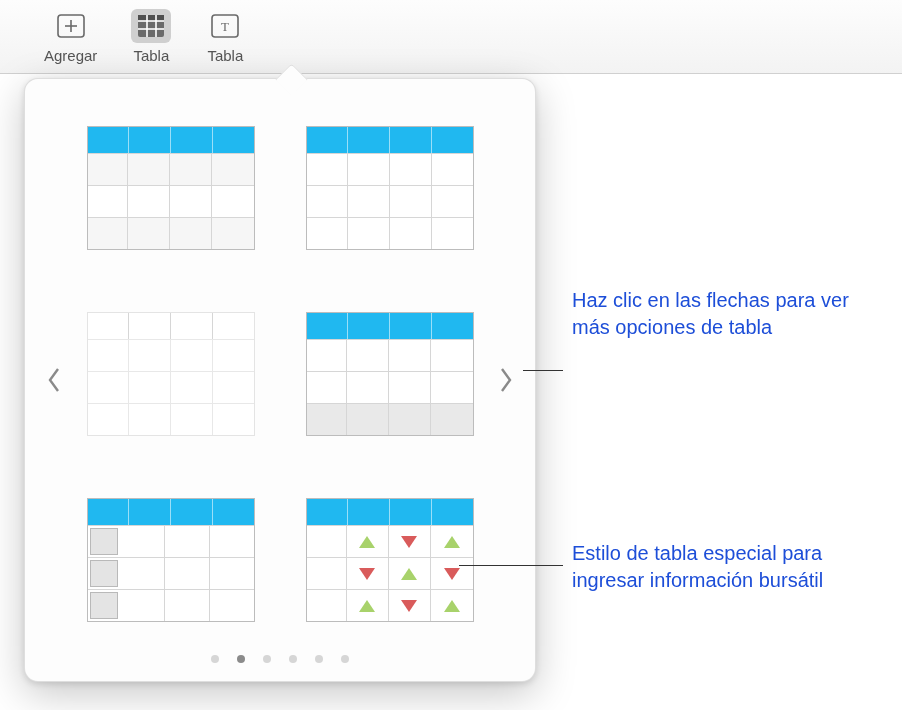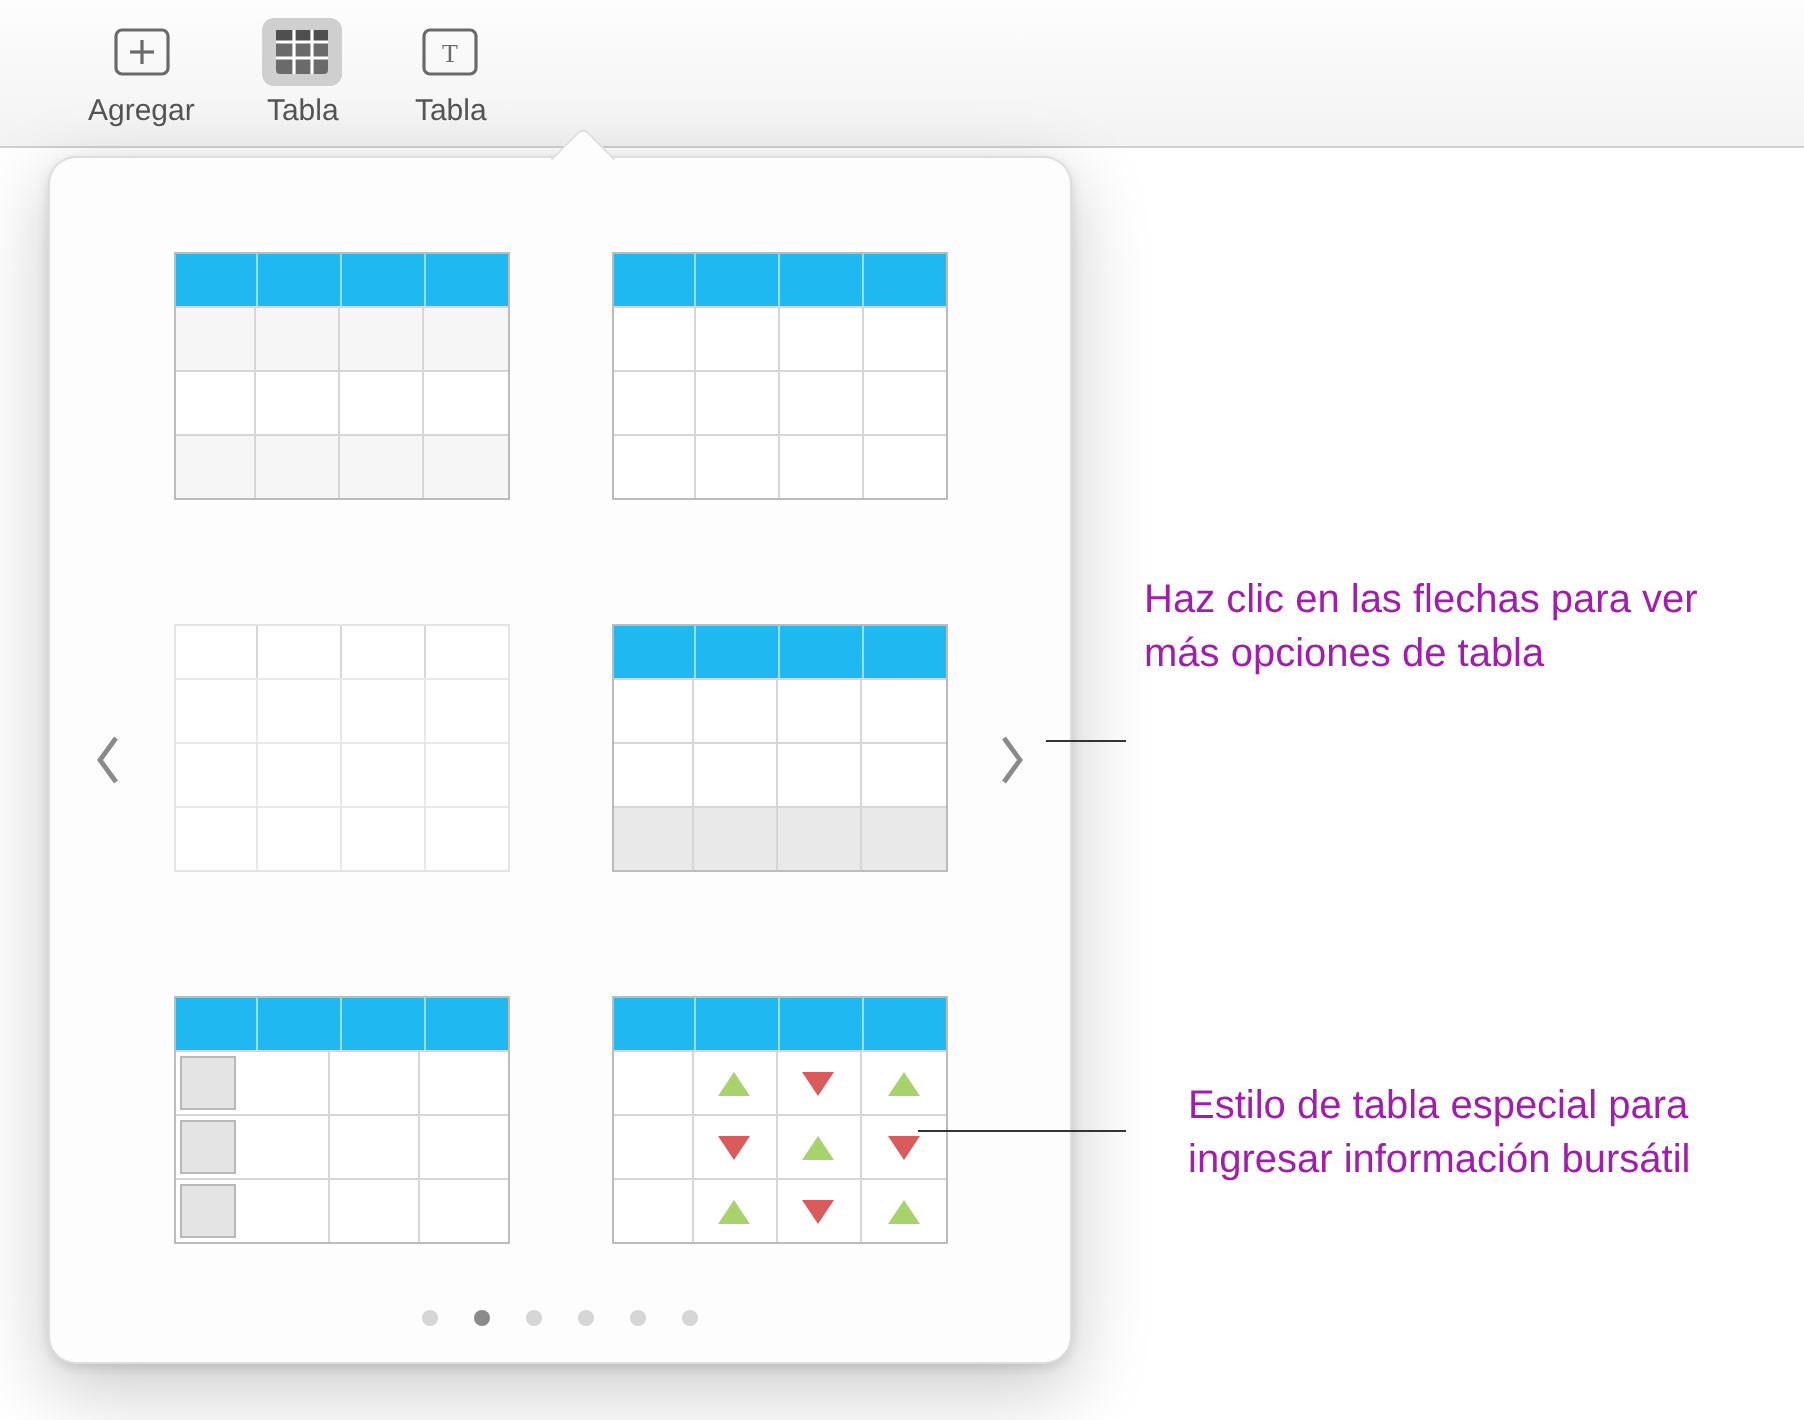--- a/index.html
+++ b/index.html
@@ -119,21 +119,21 @@
   .pager-dot {
     width: 8px; height: 8px;
     border-radius: 50%;
     background: #d6d6d6;
   }
   .pager-dot.active { background: #8b8b8b; }
 
   
   .callout {
     position: absolute;
-    color: #a21caf;
+    color: #1d4ed8;
     font-size: 20px;
     line-height: 1.35;
     max-width: 300px;
   }
   .callout-line {
     position: absolute;
     height: 1px;
     background: #333;
   }
 
@@ -440,13 +440,13 @@
       <div class="pager-dot"></div>
     </div>
 
   </div>
 </div>
 
 <div class="callout-line" style="top:370px; left:523px; width:40px;"></div>
 <div class="callout-line" style="top:565px; left:459px; width:104px;"></div>
 
 <div class="callout" style="top:287px; left:572px;">Haz clic en las flechas para ver más opciones de tabla</div>
-<div class="callout" style="top:540px; left:594px;">Estilo de tabla especial para ingresar información bursátil</div>
+<div class="callout" style="top:540px; left:572px;">Estilo de tabla especial para ingresar información bursátil</div>
 
 </body></html>

